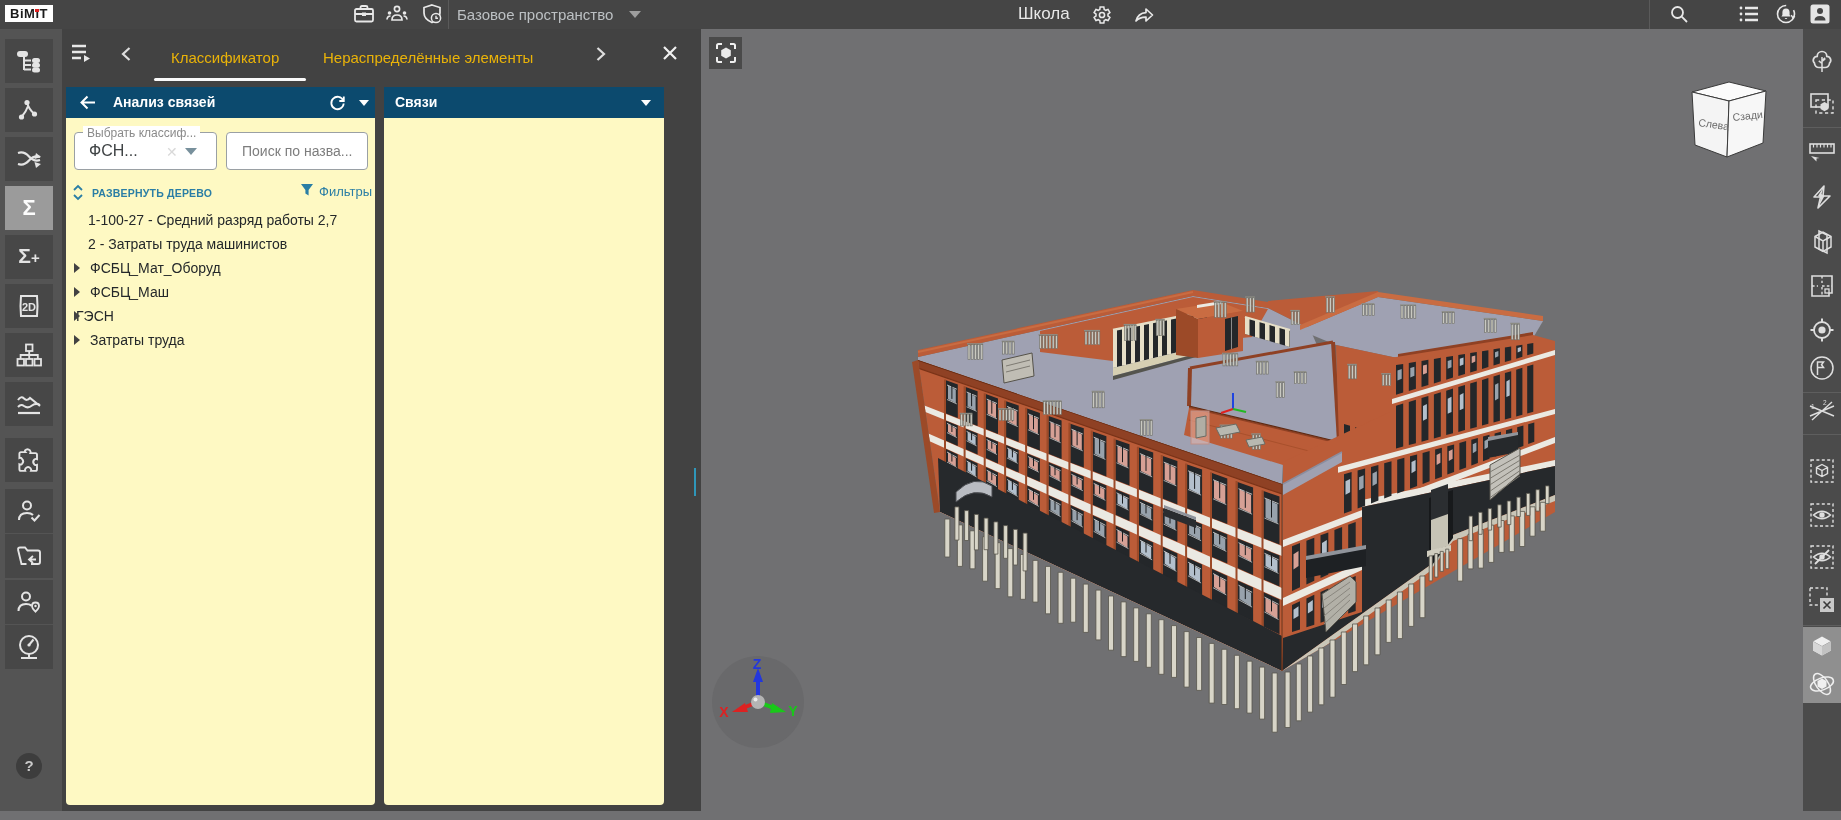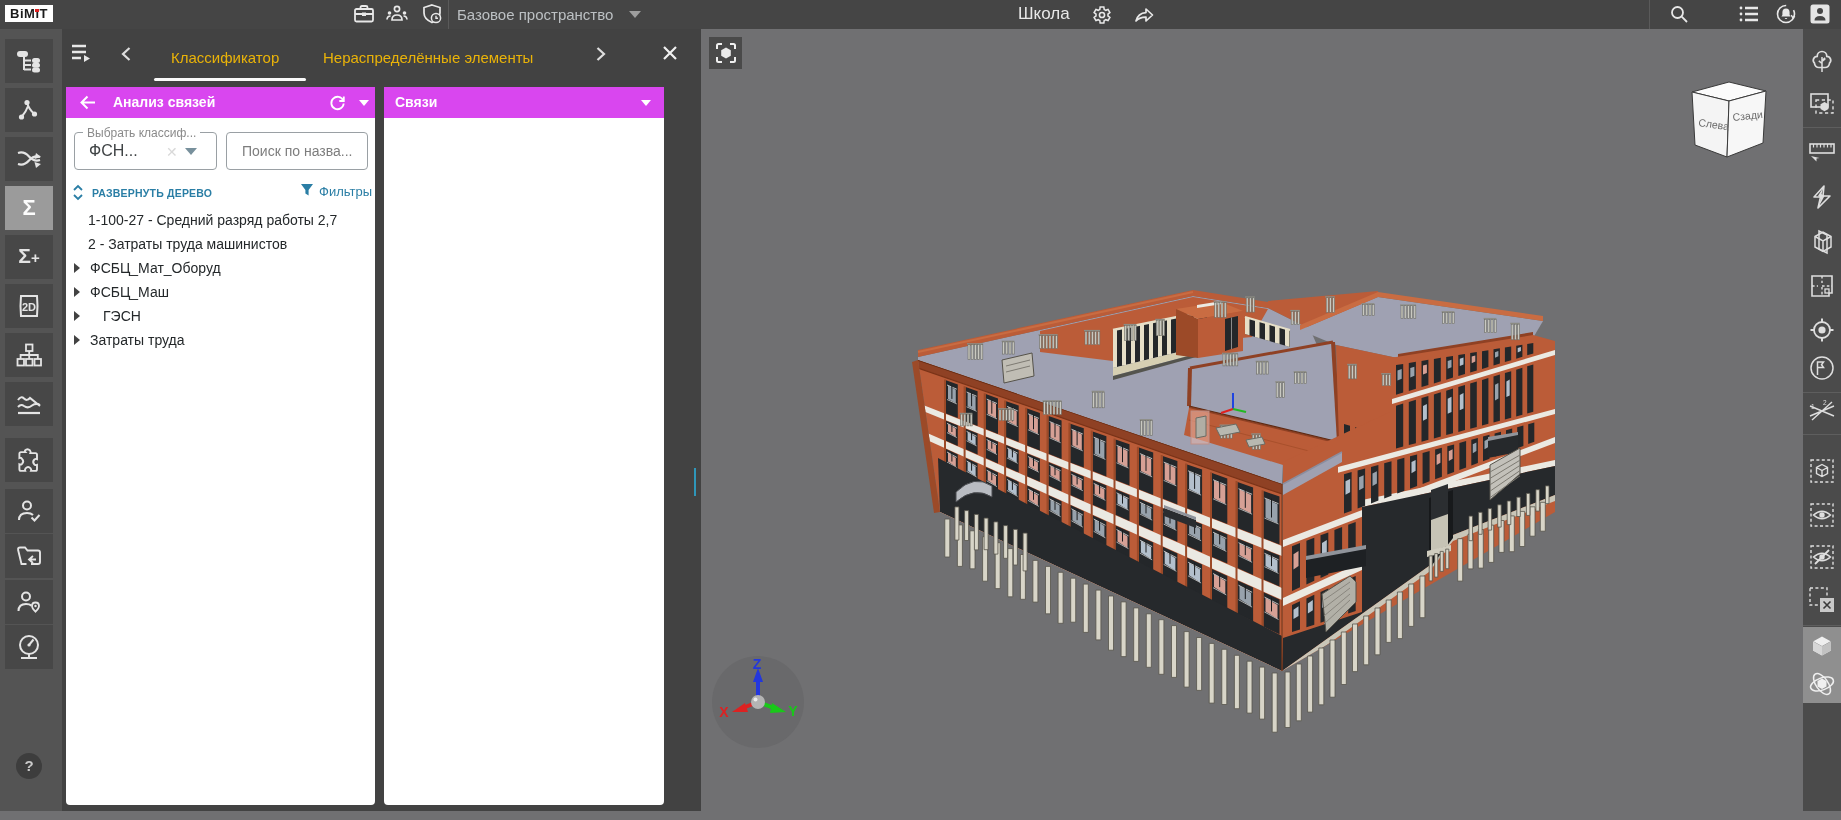--- a/index.html
+++ b/index.html
@@ -23,23 +23,23 @@
     display:flex; align-items:center; justify-content:center; }
   .lbtn.active { background:#9b9b9b; }
   #help-circle { position:absolute; left:16px; top:753px; width:26px; height:26px; border-radius:50%;
     background:#3d3d3d; color:#c9c9c9; font-size:15px; font-weight:bold; text-align:center; line-height:26px; }
   
   #panel { position:absolute; left:62px; top:29px; width:639px; height:782px; background:#424242; }
   .tabrow { position:absolute; left:0; top:0; width:639px; height:57px; }
   .tab { position:absolute; top:20px; font-size:15px; color:#eab308; }
   #tab-underline { position:absolute; left:92px; top:49px; width:152px; height:3px; background:#fafafa; border-radius:2px; }
   .subpanel { position:absolute; top:58px; height:718px; }
-  .subhead { position:absolute; left:0; top:0; right:0; height:31px; background:#d946ef;
+  .subhead { position:absolute; left:0; top:0; right:0; height:31px; background:#0c4a6e;
     color:#fff; font-size:14px; font-weight:bold; line-height:31px; }
-  .subbody { position:absolute; left:0; top:31px; right:0; bottom:0; background:#ffffff;
+  .subbody { position:absolute; left:0; top:31px; right:0; bottom:0; background:#fef9c3;
     border-radius:0 0 4px 4px; }
   #sp-left { left:4px; width:309px; }
   #sp-right { left:322px; width:280px; }
   #resize-line { position:absolute; left:694px; top:468px; width:2px; height:28px; background:#2f96b9; }
   
   .fbox { position:absolute; border:1px solid #9aa0a4; border-radius:4px; height:38px; background:#fff; }
   .flabel { position:absolute; top:-7px; left:8px; background:#fff; padding:0 4px; font-size:12px; color:#8a8a8a; }
   .blue { color:#2a7ea5; }
   .treerow { position:absolute; left:0; width:100%; height:24px; font-size:14px; color:#24282a; line-height:24px; }
   .tarrow { position:absolute; left:8px; top:7px; width:0; height:0;
@@ -925,21 +925,21 @@
       </svg>
       <div class="abs blue" style="left:26px;top:69px;font-size:10.5px;font-weight:bold;letter-spacing:0.2px">РАЗВЕРНУТЬ ДЕРЕВО</div>
       <svg class="abs" style="left:234px;top:65px" width="14" height="14" viewBox="0 0 14 14">
         <path d="M1 1 H13 L8.6 7 V12.5 L5.4 10.5 V7 Z" fill="#2a7ea5"></path>
       </svg>
       <div class="abs blue" style="left:253px;top:66px;font-size:13px">Фильтры</div>
       <div class="treerow" style="top:90px"><span style="margin-left:22px">1-100-27 - Средний разряд работы 2,7</span></div>
       <div class="treerow" style="top:114px"><span style="margin-left:22px">2 - Затраты труда машинистов</span></div>
       <div class="treerow" style="top:162px"><i class="tarrow"></i><span style="margin-left:24px">ФСБЦ_Маш</span></div>
       <div class="treerow" style="top:138px"><i class="tarrow"></i><span style="margin-left:24px">ФСБЦ_Мат_Оборуд</span></div>
-      <div class="treerow" style="top:186px"><i class="tarrow"></i><span style="margin-left:37px">ГЭСН</span></div>
+      <div class="treerow" style="top:186px"><i class="tarrow"></i><span style="margin-left:10px">ГЭСН</span></div>
       <div class="treerow" style="top:210px"><i class="tarrow"></i><span style="margin-left:24px">Затраты труда</span></div>
     </div>
   </div>
 
   <div class="subpanel" id="sp-right">
     <div class="subhead">
       <span style="position:absolute;left:11px">Связи</span>
       <div class="abs" style="right:13px;top:13px;border-left:5px solid transparent;border-right:5px solid transparent;border-top:6px solid #fff"></div>
     </div>
     <div class="subbody"></div>

